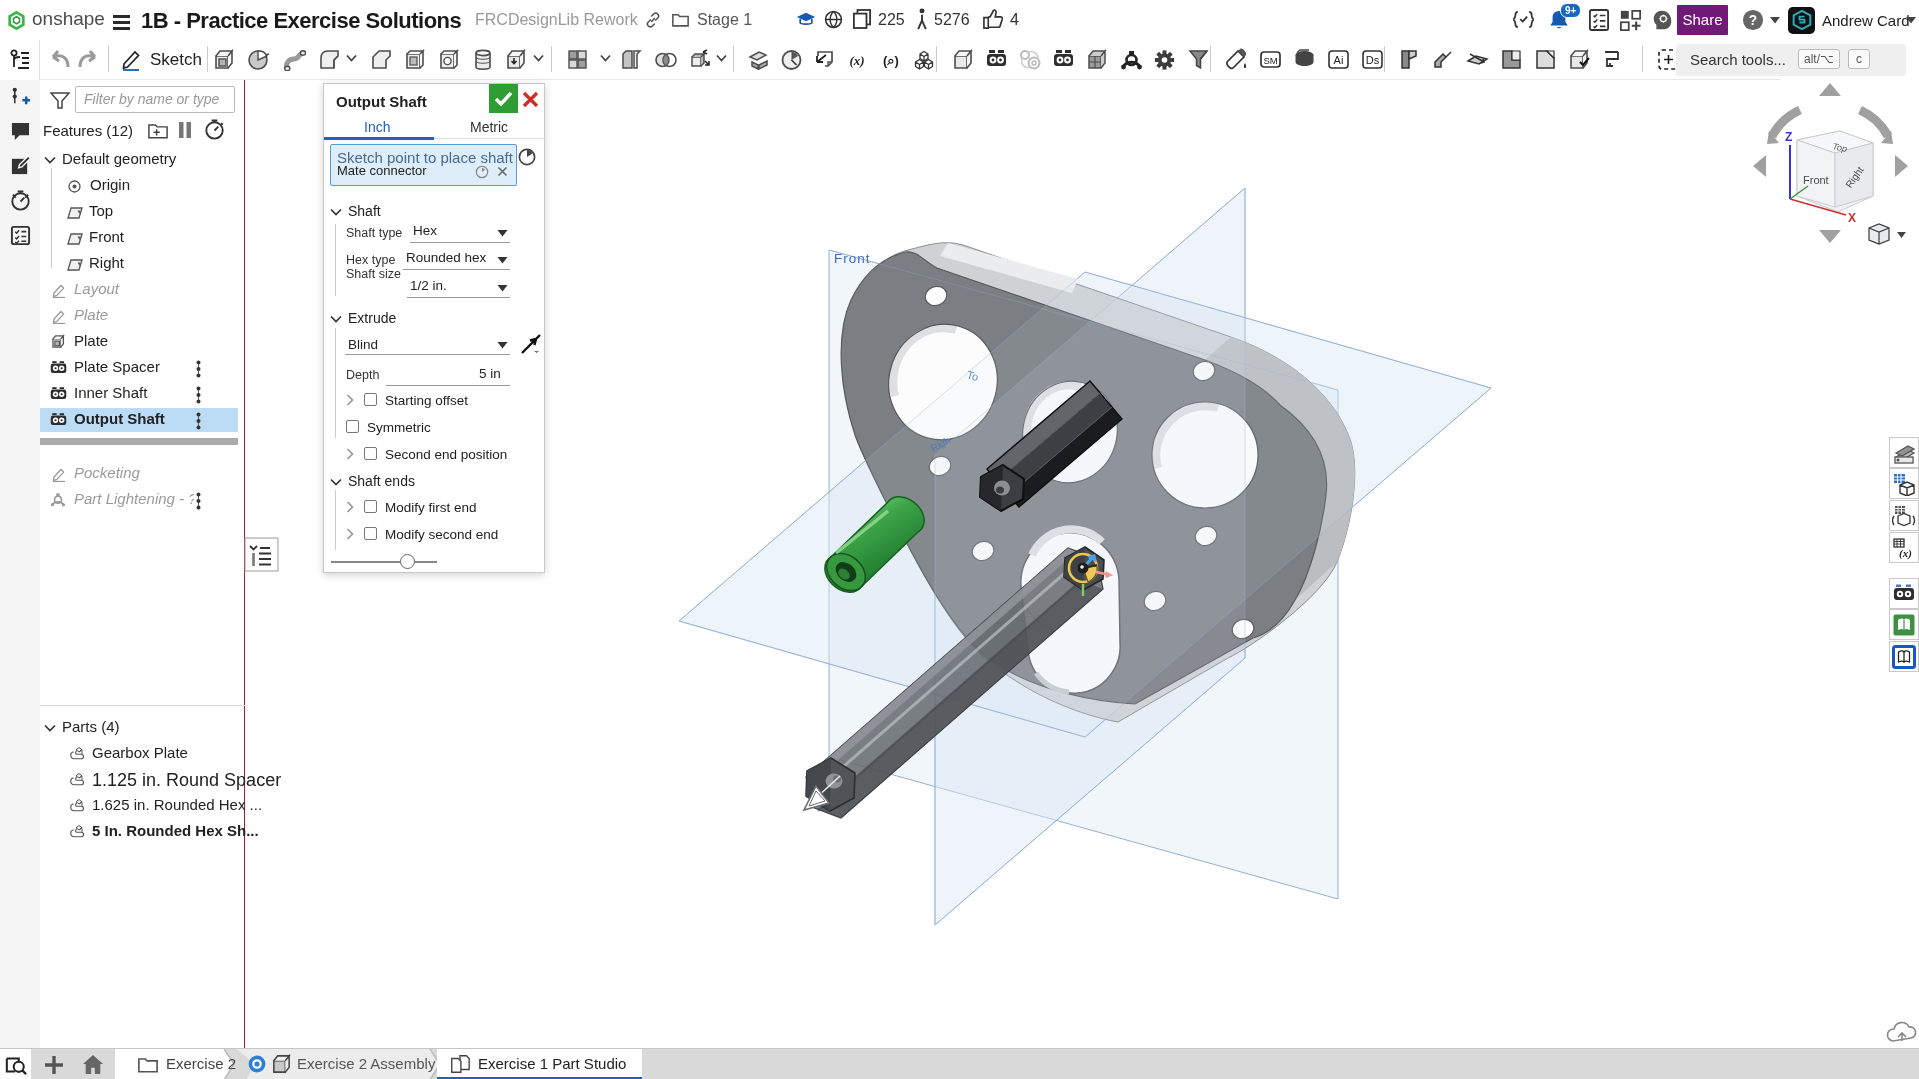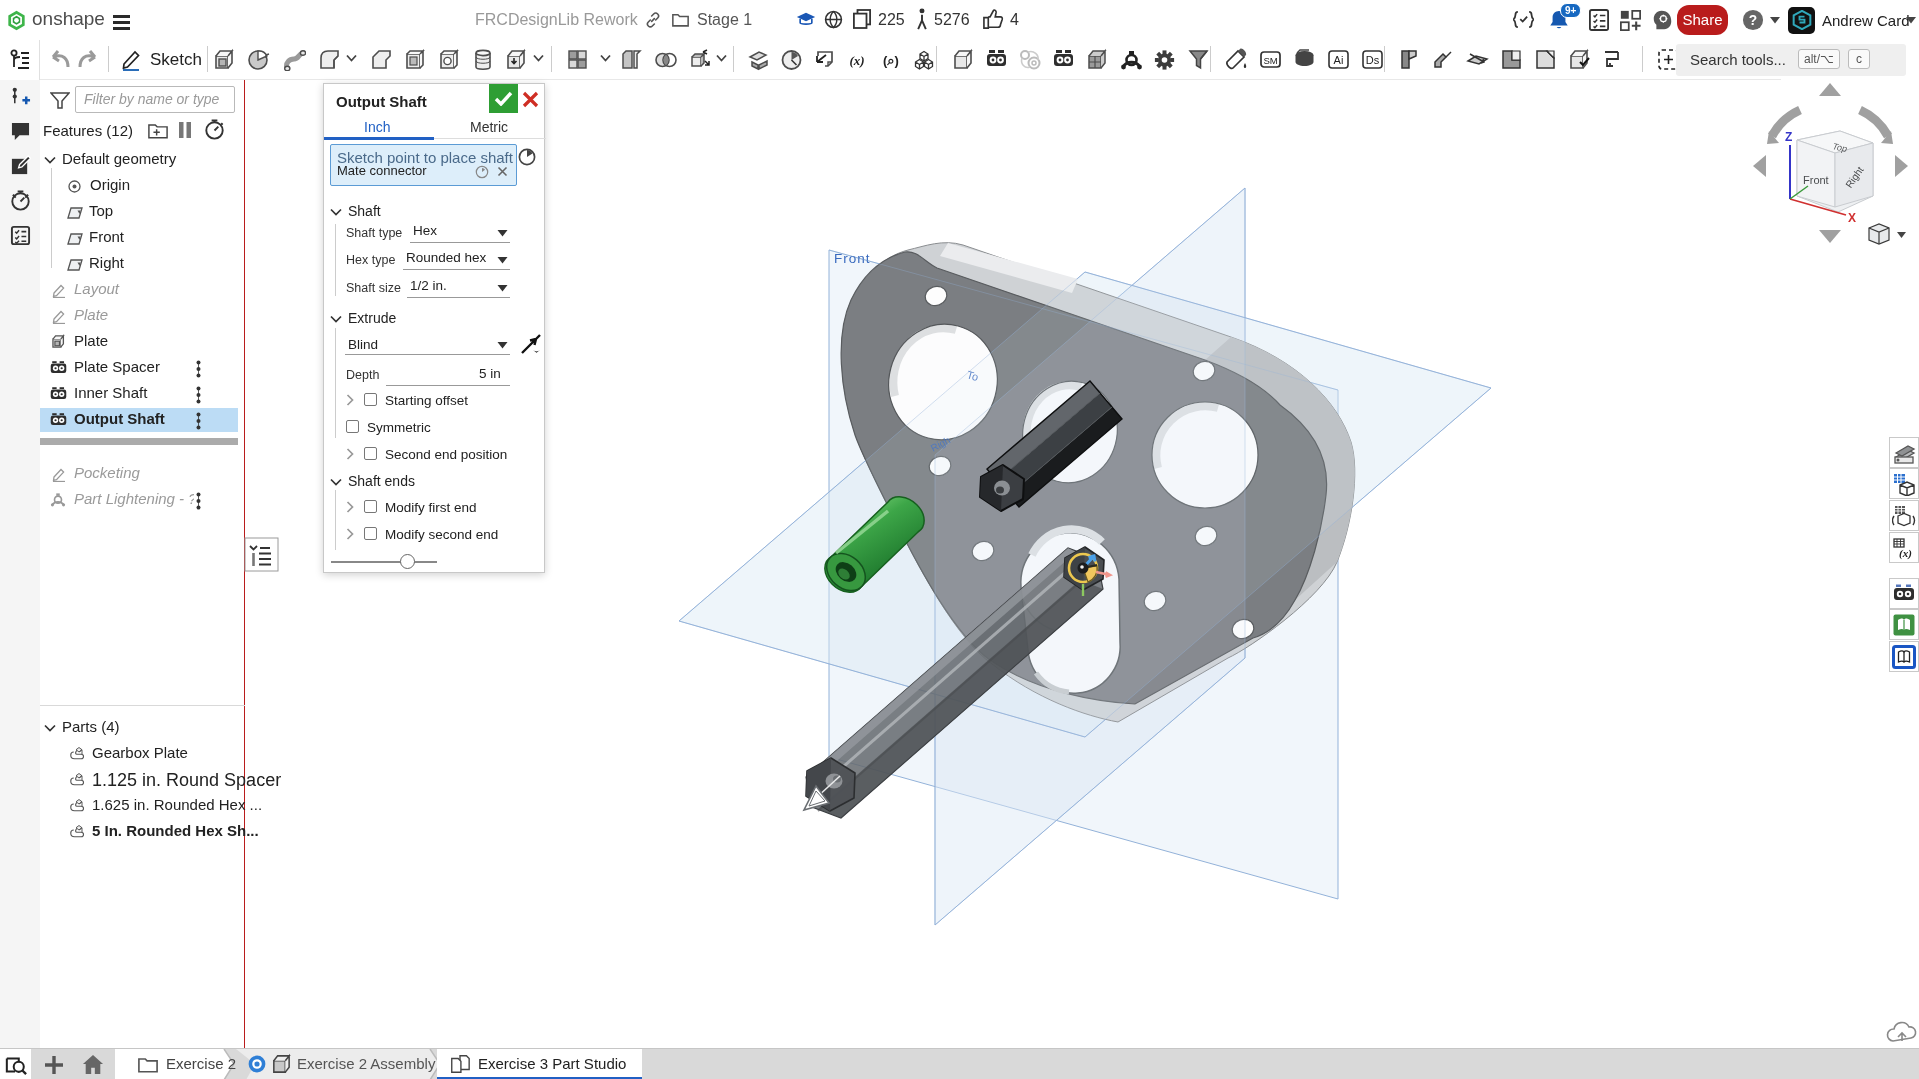--- a/index.html
+++ b/index.html
@@ -303,20 +303,21 @@
     <circle cx="13.5" cy="13.3" r="3" fill="#fff"></circle>
   </svg>
   <span style="position:absolute;left:32px;top:8px;font-size:19px;color:#4d4d4d">onshape</span>
   <svg class="ico" style="position:absolute;left:113px;top:15px" width="17" height="15" viewBox="0 0 17 15">
     <g stroke="#2a2a2a" stroke-width="3">
         <line x1="0" y1="1.5" x2="17" y2="1.5"></line>
         <line x1="0" y1="7.5" x2="17" y2="7.5"></line>
         <line x1="0" y1="13.5" x2="17" y2="13.5"></line>
       </g>
   </svg>
+  <span style="position:absolute;left:141px;top:8px;font-size:22px;font-weight:bold;color:#1a1a1a;letter-spacing:-0.5px">1B - Practice Exercise Solutions</span>
   <span style="position:absolute;left:475px;top:11px;font-size:16px;color:#999">FRCDesignLib Rework</span>
   <svg class="ico" style="position:absolute;left:645px;top:12px" width="16" height="16" viewBox="0 0 24 24">
     <path d="M10 14 L14 10 M8 12 l-3 3 a4 4 0 0 0 6 6 l3 -3 M16 12 l3 -3 a4 4 0 0 0 -6 -6 l-3 3" fill="none" stroke="#555" stroke-width="2.4" stroke-linecap="round"></path>
   </svg>
   <svg class="ico" style="position:absolute;left:672px;top:12px" width="17" height="15" viewBox="0 0 20 17">
     <path d="M1 3 h6 l2 2 h10 v11 h-18 z" fill="none" stroke="#555" stroke-width="1.8"></path>
   </svg>
   <span style="position:absolute;left:697px;top:11px;font-size:16px;color:#555">Stage 1</span>
   
   <svg class="ico" style="position:absolute;left:796px;top:11px" width="20" height="17" viewBox="0 0 24 20">
@@ -366,21 +367,21 @@
   <svg class="ico" style="position:absolute;left:1652px;top:9px" width="21" height="22" viewBox="0 0 24 25">
     <path d="M11 2 C5 2 2 7 2 11 c0 3 1 5 3 7 l0 5 l9 0 c5 0 8-4 8-9 C22 7 18 2 11 2 z" fill="#555"></path>
     <g fill="#fff">
           <circle cx="13" cy="11" r="3.4" fill="none" stroke="#fff" stroke-width="1.4"></circle>
     <rect x="12.3" y="6.4" width="1.4" height="2"></rect>
           <rect x="12.3" y="13.6" width="1.4" height="2"></rect>
     <rect x="8.4" y="10.3" width="2" height="1.4"></rect>
           <rect x="15.6" y="10.3" width="2" height="1.4"></rect>
         </g>
   </svg>
-  <div style="position:absolute;left:1677px;top:5px;width:51px;height:30px;background:#b91c1c;border-radius:12px;color:#fff;font-size:15px;text-align:center;line-height:30px">Share</div>
+  <div style="position:absolute;left:1677px;top:5px;width:51px;height:30px;background:#701a75;border-radius:1px;color:#fff;font-size:15px;text-align:center;line-height:30px">Share</div>
   <svg class="ico" style="position:absolute;left:1742px;top:9px" width="22" height="22" viewBox="0 0 24 24">
     <circle cx="12" cy="12" r="11" fill="#666"></circle>
     <text x="12" y="17" font-size="15" font-weight="bold" fill="#fff" text-anchor="middle" font-family="Liberation Sans">?</text>
   </svg>
   <svg class="ico" style="position:absolute;left:1770px;top:17px" width="10" height="7" viewBox="0 0 10 7">
         <path d="M0 0 h10 L5 6.5 z" fill="#444"></path>
       </svg>
   <div style="position:absolute;left:1788px;top:7px;width:27px;height:27px;background:#111;border-radius:5px"></div>
   <svg class="ico" style="position:absolute;left:1792px;top:10px" width="20" height="20" viewBox="0 0 24 24">
     <path d="M12 1 L22 6.5 V17.5 L12 23 L2 17.5 V6.5 Z" fill="none" stroke="#2fa8bb" stroke-width="2.4"></path>
@@ -849,21 +850,21 @@
   <div style="position:absolute;left:86px;top:158px;width:100px;height:1px;background:#999"></div>
   <svg style="position:absolute;left:173px;top:145px" width="11" height="8" viewBox="0 0 11 8">
       <path d="M0.5 1 h10 L5.5 7.5 z" fill="#333"></path>
     </svg>
   <span style="position:absolute;left:22px;top:169px;font-size:12.5px;color:#333">Hex type</span>
   <span style="position:absolute;left:82px;top:166px;font-size:13.5px;color:#222">Rounded hex</span>
   <div style="position:absolute;left:79px;top:185px;width:107px;height:1px;background:#999"></div>
   <svg style="position:absolute;left:173px;top:172px" width="11" height="8" viewBox="0 0 11 8">
       <path d="M0.5 1 h10 L5.5 7.5 z" fill="#333"></path>
     </svg>
-  <span style="position:absolute;left:22px;top:197px;font-size:12.5px;color:#333">Shaft size</span>
+  <span style="position:absolute;left:22px;top:183px;font-size:12.5px;color:#333">Shaft size</span>
   <span style="position:absolute;left:86px;top:194px;font-size:13.5px;color:#222">1/2 in.</span>
   <div style="position:absolute;left:83px;top:213px;width:103px;height:1px;background:#999"></div>
   <svg style="position:absolute;left:173px;top:200px" width="11" height="8" viewBox="0 0 11 8">
       <path d="M0.5 1 h10 L5.5 7.5 z" fill="#333"></path>
     </svg>
 
   <svg style="position:absolute;left:6px;top:231px" width="12" height="8" viewBox="0 0 12 8">
       <path d="M1 1.5 L6 6.5 L11 1.5" fill="none" stroke="#333" stroke-width="1.7"></path>
     </svg>
   <span style="position:absolute;left:24px;top:226px;font-size:14px;color:#222">Extrude</span>
@@ -947,14 +948,14 @@
           </svg>
 <svg style="position:absolute;left:270px;top:4px" width="22" height="22" viewBox="0 0 23 23">
             <path d="M4 8 h12 v12 H4 z" fill="#c8c8c8" stroke="#444" stroke-width="1.6"></path>
             <path d="M4 8 l4-5 h12 l-4 5 M16 8 l4-5 v12 l-4 5" fill="#eee" stroke="#444" stroke-width="1.6"></path>
           </svg>
 <span style="position:absolute;left:297px;top:6px;font-size:15px;color:#555">Exercise 2 Assembly</span>
 <svg style="position:absolute;left:449px;top:4px" width="22" height="22" viewBox="0 0 24 24">
 <path d="M12 3 h7 l3 3 v12 h-10 z" fill="#fff" stroke="#444" stroke-width="1.5"></path>
 <path d="M3 6 h7 l3 3 v12 H3 z" fill="#fff" stroke="#444" stroke-width="1.5"></path>
 </svg>
-<span style="position:absolute;left:478px;top:6px;font-size:15px;color:#222">Exercise 3 Part Studio</span>
+<span style="position:absolute;left:478px;top:6px;font-size:15px;color:#222">Exercise 1 Part Studio</span>
 </circle></polygon></path></div>
 
 </body></html>

